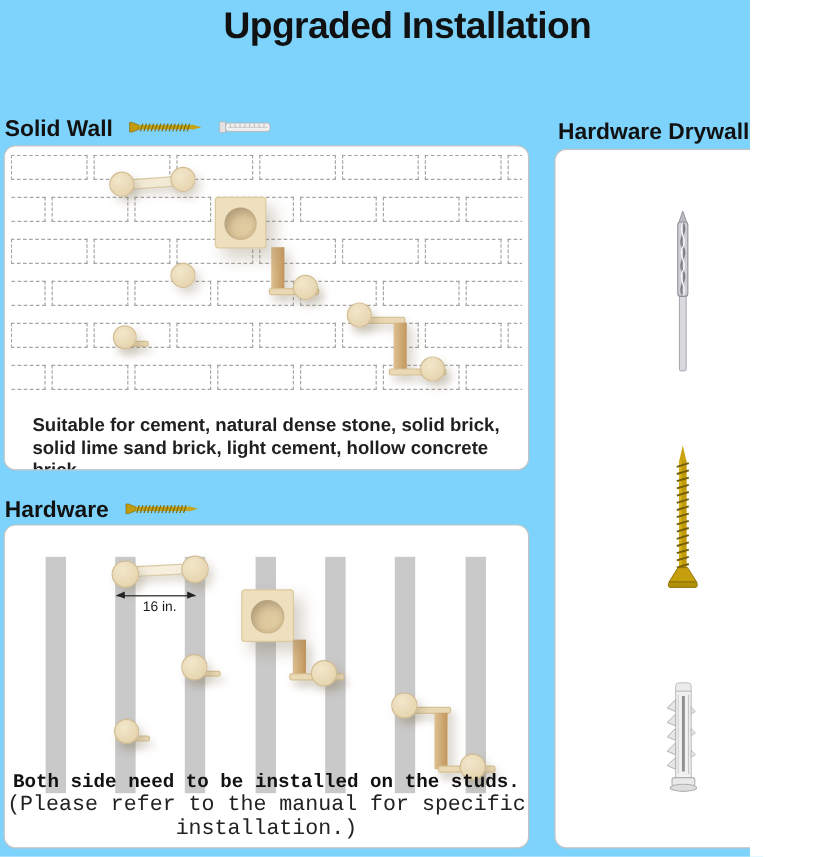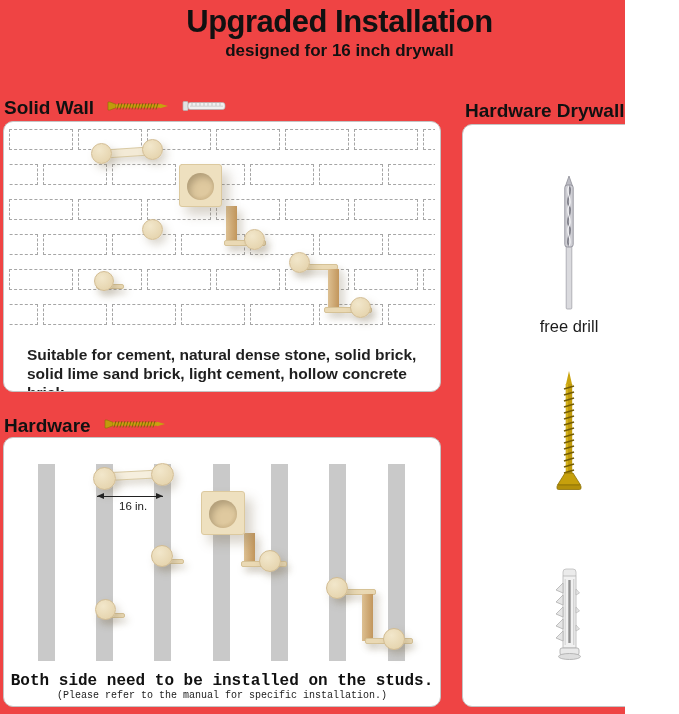--- a/index.html
+++ b/index.html
@@ -1,17 +1,17 @@
 <!DOCTYPE html>
 <html><head>
 <meta charset="utf-8">
 <style>
   * { margin:0; padding:0; box-sizing:border-box; }
   body { background:#fff; font-family:"Liberation Sans", sans-serif; color:#111; }
-  .canvas { position:relative; width:625px; height:714px; background:#ef4444; overflow:hidden; }
+  .canvas { position:relative; width:625px; height:714px; background:#7dd3fc; overflow:hidden; }
 
   
   .title { position:absolute; top:4px; left:0; width:679px; text-align:center;
            font-size:31px; font-weight:700; letter-spacing:-0.5px; }
   .subtitle { position:absolute; top:41px; left:0; width:679px; text-align:center;
               font-size:17px; font-weight:700; }
   .sec-heading { position:absolute; display:flex; align-items:center; gap:13px;margin-top:12px; }
   .sec-heading .txt { font-size:19px; font-weight:700; }
 
   
@@ -51,33 +51,32 @@
                  border:3.5px solid transparent; border-right:7px solid #222; border-left:none; }
   .dim::after  { content:""; position:absolute; right:0; top:-4.5px;
                  border:3.5px solid transparent; border-left:7px solid #222; border-right:none; }
   .dim-label { position:absolute; font-size:11.5px; color:#1a1a1a; z-index:4; }
 
   
   .caption-solid { position:absolute; left:23px; top:224px; width:408px;
                    font-size:15.5px; line-height:1.22; color:#1f1f1f; z-index:4;font-weight:bold; }
   .caption-dw { position:absolute; left:0; right:0; bottom:5px; text-align:center; z-index:4;font-family:Liberation Mono, monospace; }
   .caption-dw .bold { font-size:16px; font-weight:700; color:#111; }
-  .caption-dw .note { font-size:10px; color:#222; }
+  .caption-dw .note { font-size:18px; color:#222; }
 
   
   .hw-item { position:absolute; left:0; width:100%; display:flex; justify-content:center; }
   .hw-label { position:absolute; left:0; width:100%; text-align:center; font-size:16.5px; color:#1c1c1c; }
 </style>
 </head>
 <body>
 
 <div class="canvas">
 
   <div class="title">Upgraded Installation</div>
-  <div class="subtitle">designed for 16 inch drywall</div>
 
   <div class="sec-heading" style="left:4px; top:85px;">
     <span class="txt">Solid Wall</span>
     <span>
       <svg width="62" height="14" viewBox="0 0 62 14">
         <path d="M1,3 L3,3 L9,5.3 L9,8.7 L3,11 L1,11 Z" fill="#c19b0c" stroke="#8b6f05" stroke-width="0.6"></path>
         <rect x="9" y="5.3" width="44" height="3.4" fill="#c7a30e"></rect>
         <g stroke="#826705" stroke-width="1">
           <line x1="12" y1="4" x2="10" y2="10.5"></line>
             <line x1="15" y1="4" x2="13" y2="10.5"></line>
@@ -277,21 +276,20 @@
 
     <div class="hw-item" style="top:48px;">
       <svg width="20" height="140" viewBox="0 0 20 140">
         <rect x="7.2" y="72" width="5.6" height="64" rx="1" fill="#dadade" stroke="#a3a3ab" stroke-width="0.8"></rect>
         <path d="M10,3 L13.5,13 L6.5,13 Z" fill="#bcbcc4" stroke="#8f8f98" stroke-width="0.8"></path>
         <rect x="5.8" y="12" width="8.4" height="62" rx="2.5" fill="#cfcfd5" stroke="#90909a" stroke-width="0.9"></rect>
         <path d="M10,13 C14.5,20 5.5,26 10,33 C14.5,40 5.5,46 10,53 C14.5,60 5.5,66 10,73" fill="none" stroke="#82828c" stroke-width="1.8"></path>
         <path d="M10,13 C5.5,20 14.5,26 10,33 C5.5,40 14.5,46 10,53 C5.5,60 14.5,66 10,73" fill="none" stroke="#f4f4f7" stroke-width="1.2"></path>
       </svg>
     </div>
-    <div class="hw-label" style="top:192px;">free drill</div>
 
     <div class="hw-item" style="top:245px;">
       <svg width="30" height="124" viewBox="0 0 30 124">
         <path d="M15,1 L18.2,15 L11.8,15 Z" fill="#caa40e"></path>
         <rect x="11.8" y="14" width="6.4" height="90" fill="#c29c0b"></rect>
         <rect x="11.8" y="14" width="2.2" height="90" fill="#dcba22" opacity="0.7"></rect>
         <g stroke="#735c04" stroke-width="1.6">
           <line x1="10" y1="19" x2="20" y2="16"></line>
             <line x1="10" y1="25" x2="20" y2="22"></line>
           <line x1="10" y1="31" x2="20" y2="28"></line>

